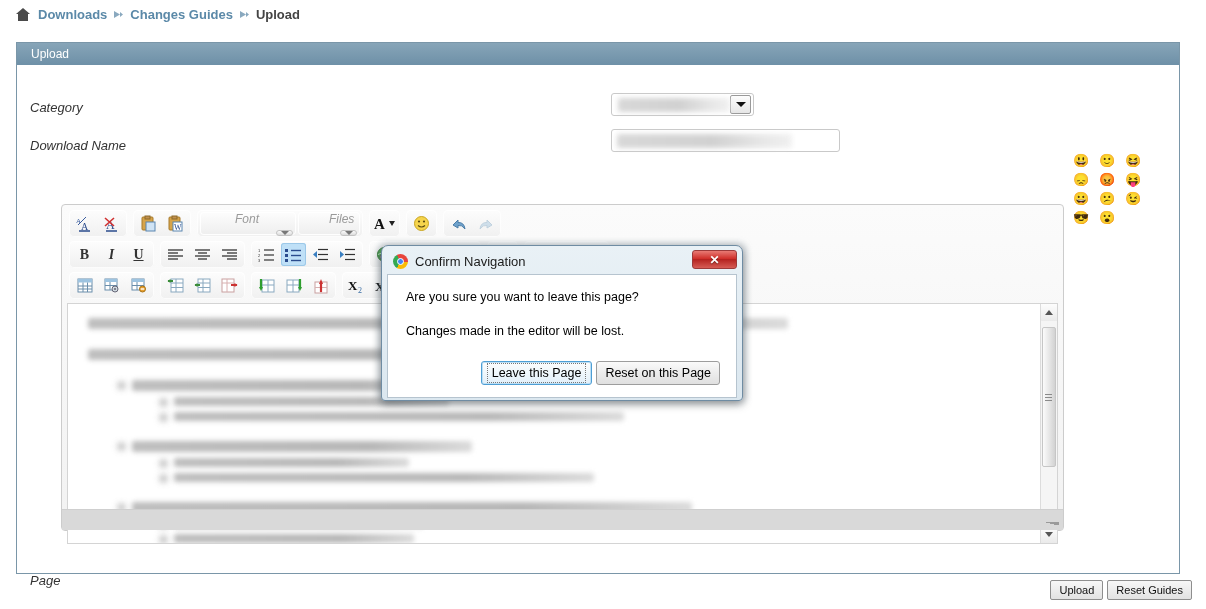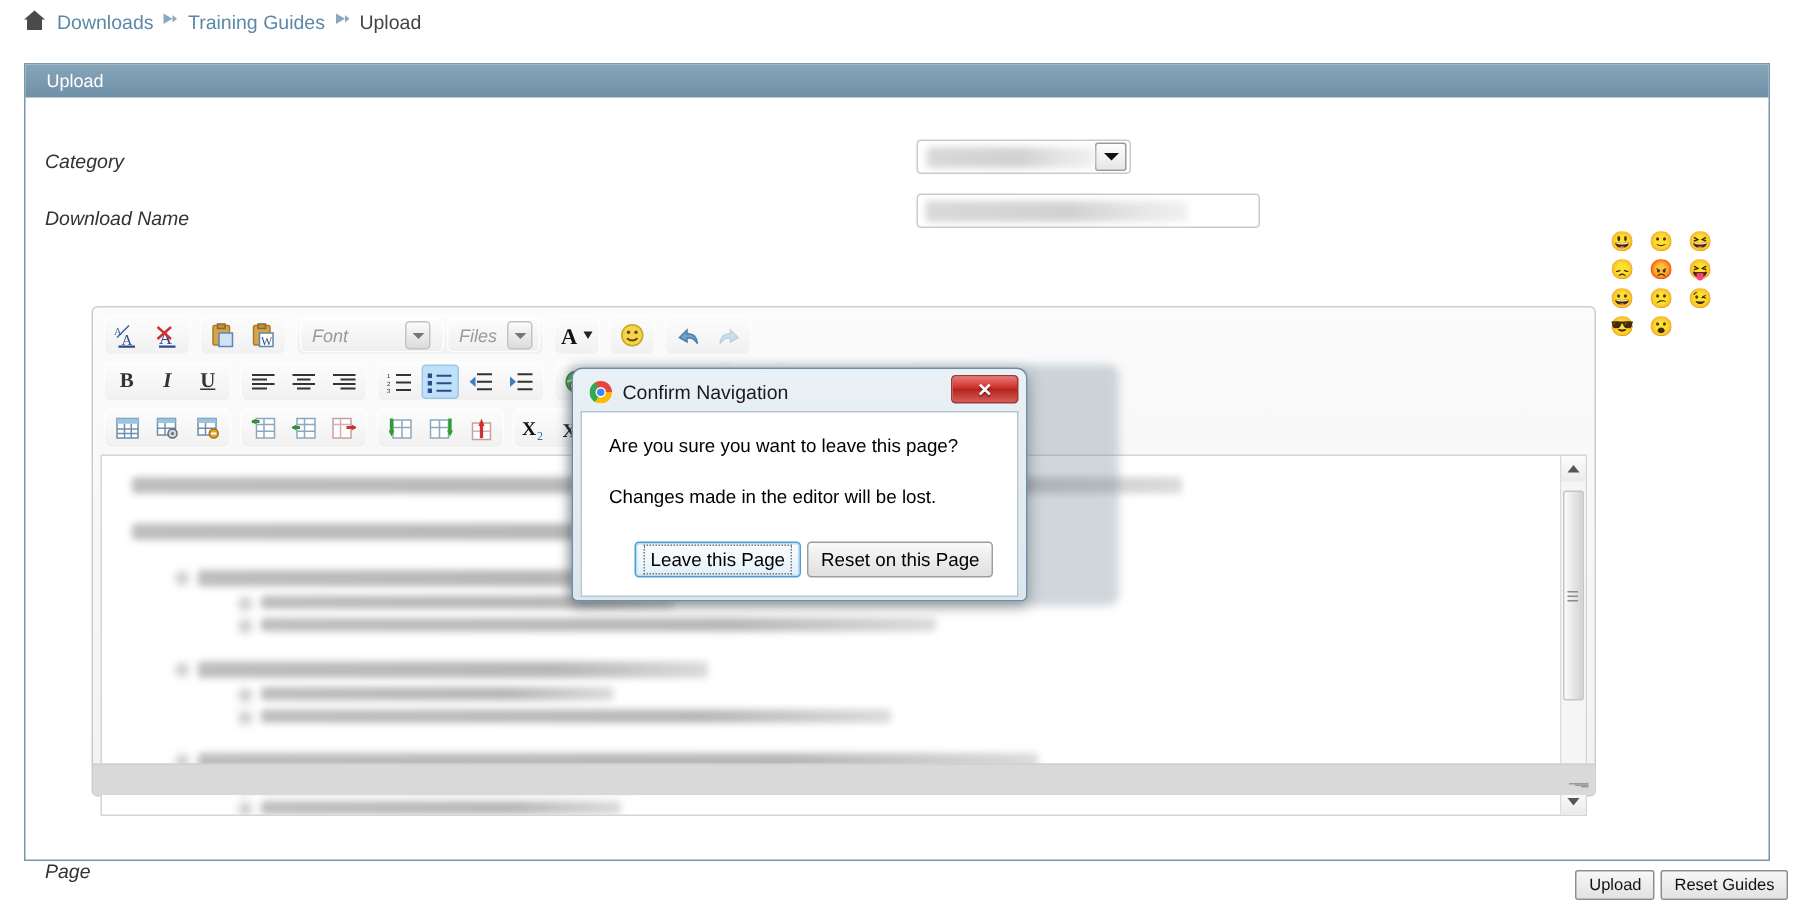--- a/index.html
+++ b/index.html
@@ -8,22 +8,22 @@
     width: 1206px; height: 609px;
     background: #ffffff;
     font-family: "Liberation Sans", sans-serif;
     overflow: hidden;
   }
   .page { position: relative; width: 1206px; height: 609px; background:#fff; }
 
   
   .breadcrumb {
     position: absolute; left: 16px; top: 7px;
-    display: flex; align-items: flex-start; gap: 6px;
-    font-size: 13px; color: #444;
+    display: flex; align-items: center; gap: 6px;
+    font-size: 13px; color: #444; font-weight: bold;
   }
   .home-icon { width: 14px; height: 13px; position: relative; display:inline-block; margin-right:2px; }
   .home-icon::before {
     content:""; position:absolute; left:0; top:0;
     border-left:7px solid transparent; border-right:7px solid transparent;
     border-bottom:6px solid #4a4a4a;
   }
   .home-icon::after {
     content:""; position:absolute; left:2px; top:5px; width:10px; height:8px; background:#4a4a4a;
   }
@@ -94,24 +94,24 @@
     border-radius:5px; box-shadow:inset 0 0 0 1px rgba(255,255,255,.8);
   }
   .tb-btn {
     width:25px;height:23px; display:flex; align-items:center; justify-content:center;
     border-radius:3px; cursor:pointer; font-size:13px; color:#333; position:relative;
   }
   .tb-btn.active { background:#bfe0f7; box-shadow: inset 0 0 0 1px #9cc8e8; }
   .tb-btn svg { display:block; }
   .tb-btn.disabled { opacity:.45; }
   .tb-select {
-    height:23px; border-radius:4px; display:flex; align-items:center;
+    height:23px; border-radius:4px; display:flex; align-items:flex-end;
     background:linear-gradient(to bottom,#fdfdfd,#eeeeee);
     box-shadow: inset 0 0 0 1px rgba(255,255,255,.9);
-    padding:0 3px 0 8px; gap:4px; cursor:pointer;
+    padding:0 3px 0 8px; gap:4px; cursor:pointer;flex-direction:column;
   }
   .tb-select .lbl { font-style:italic; color:#9a9a9a; font-size:12px; }
   .tb-select .arw {
     width:17px;height:19px; border-radius:3px;
     background:linear-gradient(to bottom,#fbfbfb,#dcdcdc);
     border:1px solid #c3c3c3; display:flex;align-items:center;justify-content:center;
   }
   .tb-select .arw i { width:0;height:0;border-left:4px solid transparent;border-right:4px solid transparent;border-top:4px solid #777; }
   #tb-font { width:96px; }
   #tb-font .lbl { width:58px; }
@@ -187,21 +187,21 @@
     border:1px solid #8e8e8e; border-radius:2px; padding:3px 8px; font-size:11px;
     background:linear-gradient(to bottom,#f7f7f7,#e2e2e2); color:#111; cursor:pointer;
   }
 
   
   .dlg-shadow{
     position:absolute; left:378px; top:243px; width:368px; height:161px;
     border-radius:7px; background:rgba(120,140,155,.35); filter:blur(3px);
   }
   .dlg{
-    position:absolute; left:381px; top:245px; width:304px; height:156px;
+    position:absolute; left:381px; top:245px; width:362px; height:156px;
     border:1px solid #6f8ca3; border-radius:7px 7px 4px 4px;
     background:linear-gradient(to bottom,#e9f1f6,#dbe7ef);
     box-shadow:0 3px 10px rgba(0,0,0,.35);
     padding:3px;
   }
   .dlg-title{
     height:25px; display:flex; align-items:center; position:relative;
     padding-left:8px;
   }
   .chrome-logo{width:15px;height:15px;border-radius:50%;position:relative;overflow:hidden;flex:none;}
@@ -241,21 +241,21 @@
 
   <div class="breadcrumb">
     <span class="home-icon"></span>
     <a class="crumb-link">Downloads</a>
     <span class="crumb-sep">
       <svg width="11" height="11" viewBox="0 0 11 11">
           <path d="M1 2 L7 5.5 L1 9 Z" fill="#8aa9bf"></path>
           <path d="M7 3 L10 5.5 L7 8 Z" fill="#8aa9bf"></path>
         </svg>
     </span>
-    <a class="crumb-link">Training Guides</a>
+    <a class="crumb-link">Changes Guides</a>
     <span class="crumb-sep">
       <svg width="11" height="11" viewBox="0 0 11 11">
           <path d="M1 2 L7 5.5 L1 9 Z" fill="#8aa9bf"></path>
           <path d="M7 3 L10 5.5 L7 8 Z" fill="#8aa9bf"></path>
         </svg>
     </span>
     <span class="crumb-cur">Upload</span>
   </div>
 
   <div class="panel">

